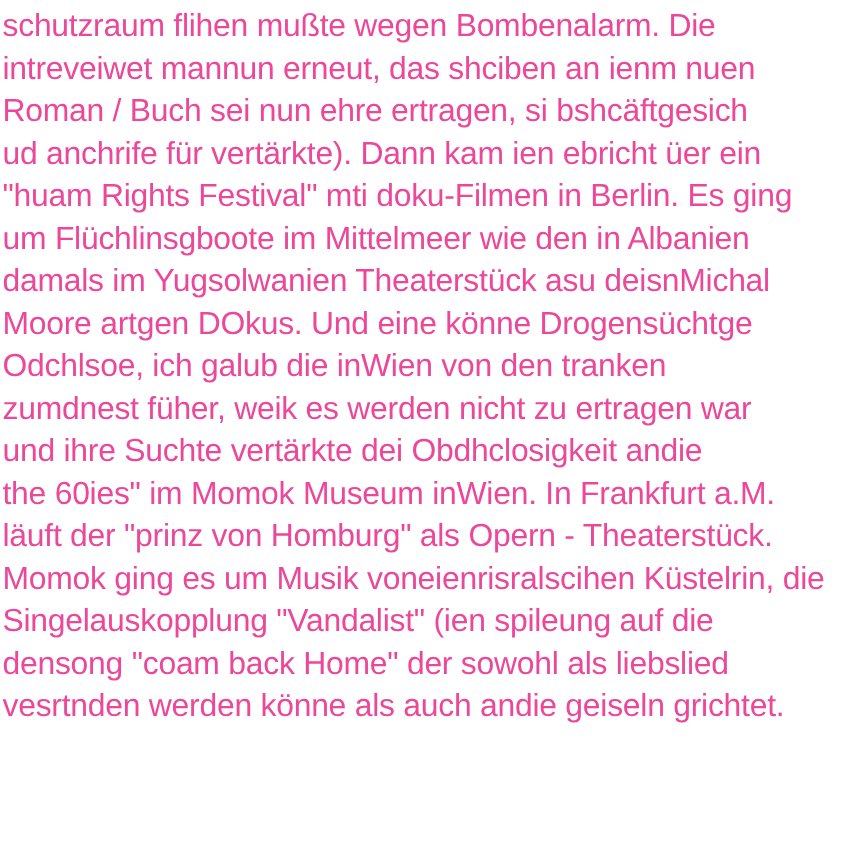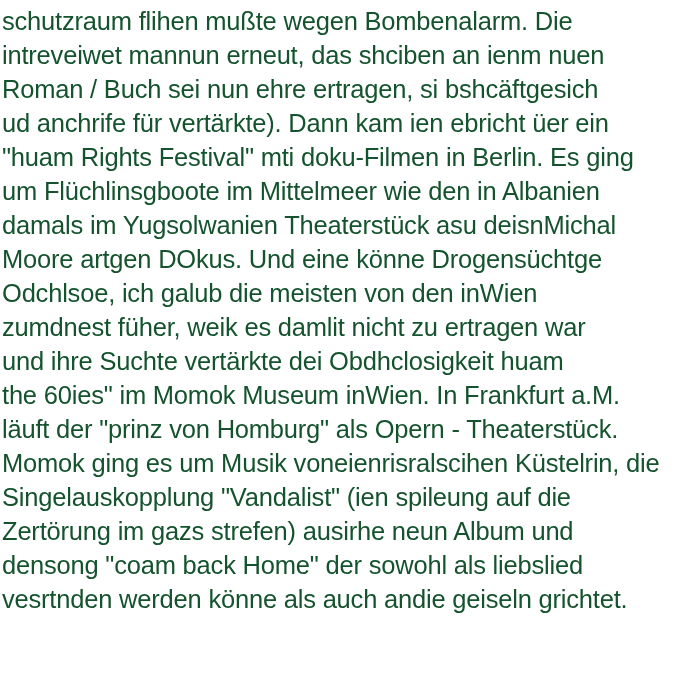--- a/index.html
+++ b/index.html
@@ -14,44 +14,43 @@
     }
     .document-page {
       box-sizing: border-box;
       width: 684px;
       height: 685px;
       padding: 4px 0 0 2px;
       background: #ffffff;
       font-family: "Liberation Sans", "DejaVu Sans", sans-serif;
       font-size: 25.5px;
       line-height: 34px;
-      color: #14532d;
+      color: #ec4899;
       font-weight: 400;
       letter-spacing: -0.2px;
     }
     .text-line {
       white-space: pre;
       height: 34px;
     }
   </style>
 </head>
 <body>
 
 <div class="document-page">
   <div class="text-line">schutzraum flihen mußte wegen Bombenalarm. Die</div>
   <div class="text-line">intreveiwet mannun erneut, das shciben an ienm nuen</div>
   <div class="text-line">Roman / Buch sei nun ehre ertragen, si bshcäftgesich</div>
   <div class="text-line">ud anchrife für vertärkte). Dann kam ien ebricht üer ein</div>
   <div class="text-line">"huam Rights Festival" mti doku-Filmen in Berlin. Es ging</div>
   <div class="text-line">um Flüchlinsgboote im Mittelmeer wie den in Albanien</div>
   <div class="text-line">damals im Yugsolwanien Theaterstück asu deisnMichal</div>
   <div class="text-line">Moore artgen DOkus. Und eine könne Drogensüchtge</div>
-  <div class="text-line">Odchlsoe, ich galub die meisten von den inWien</div>
-  <div class="text-line">zumdnest füher, weik es damlit nicht zu ertragen war</div>
-  <div class="text-line">und ihre Suchte vertärkte dei Obdhclosigkeit huam</div>
+  <div class="text-line">Odchlsoe, ich galub die inWien von den tranken</div>
+  <div class="text-line">zumdnest füher, weik es werden nicht zu ertragen war</div>
+  <div class="text-line">und ihre Suchte vertärkte dei Obdhclosigkeit andie</div>
   <div class="text-line">the 60ies" im Momok Museum inWien. In Frankfurt a.M.</div>
   <div class="text-line">läuft der "prinz von Homburg" als Opern - Theaterstück.</div>
   <div class="text-line">Momok ging es um Musik voneienrisralscihen Küstelrin, die</div>
   <div class="text-line">Singelauskopplung "Vandalist" (ien spileung auf die</div>
-  <div class="text-line">Zertörung im gazs strefen) ausirhe neun Album und</div>
   <div class="text-line">densong "coam back Home" der sowohl als liebslied</div>
   <div class="text-line">vesrtnden werden könne als auch andie geiseln grichtet.</div>
 </div>
 
 </body></html>

